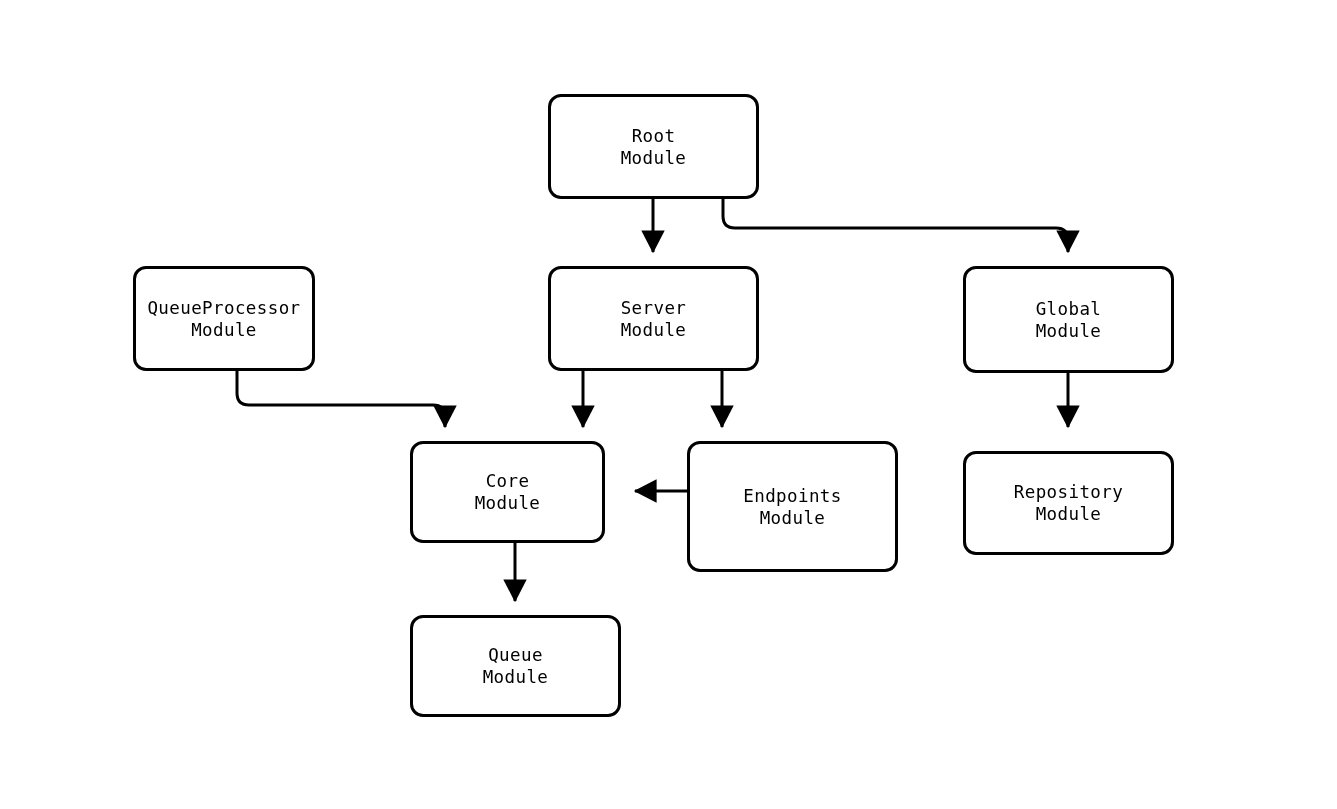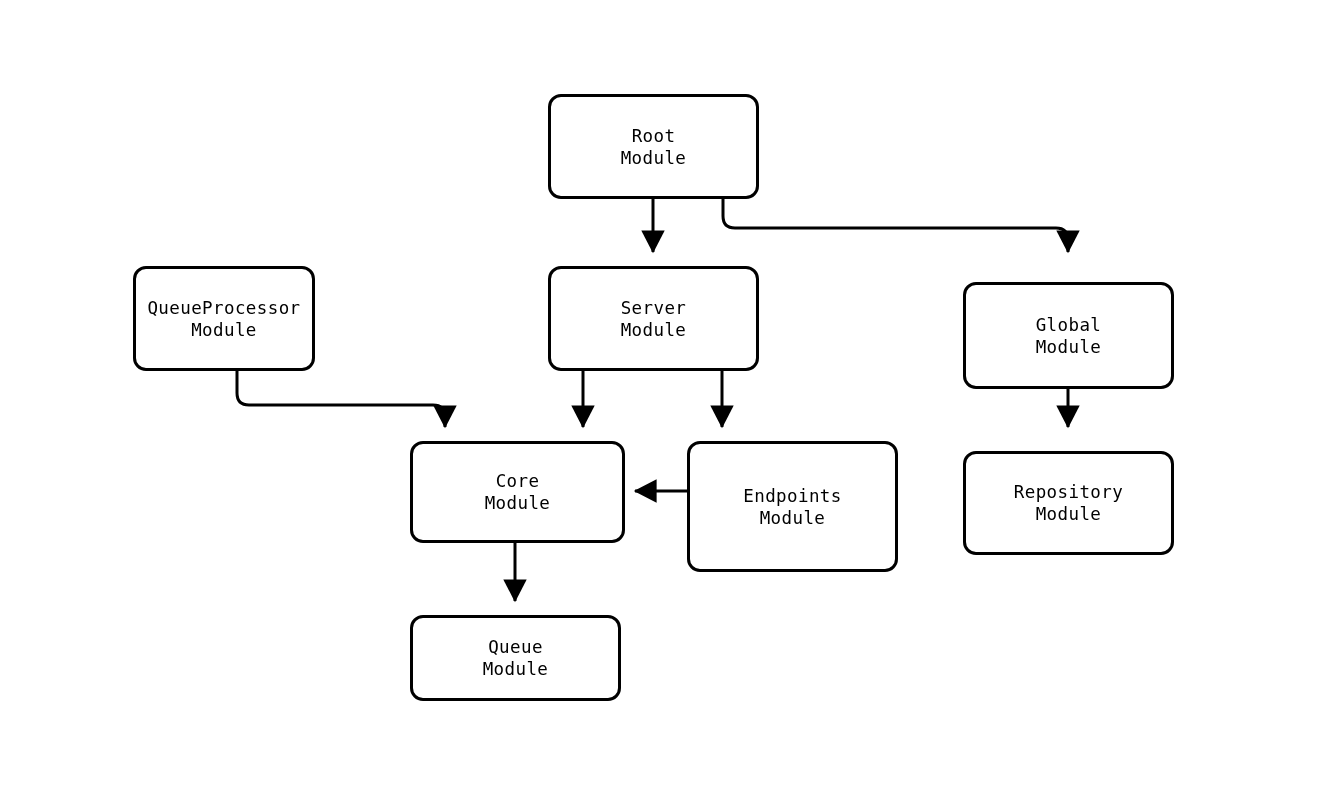--- a/index.html
+++ b/index.html
@@ -80,38 +80,38 @@
   <div class="node" style="left: 133px; top: 266px; width: 182px; height: 105px; border-color: rgb(0, 0, 0);">
     <span class="node-line">QueueProcessor</span>
     <span class="node-line">Module</span>
   </div>
 
   <div class="node" style="left: 548px; top: 266px; width: 211px; height: 105px; border-color: rgb(0, 0, 0);">
     <span class="node-line">Server</span>
     <span class="node-line">Module</span>
   </div>
 
-  <div class="node" style="left: 963px; top: 266px; width: 211px; height: 107px; border-color: rgb(0, 0, 0); margin-top: 16px;">
+  <div class="node" style="left: 963px; top: 266px; width: 211px; height: 107px; border-color: rgb(0, 0, 0);">
     <span class="node-line">Global</span>
     <span class="node-line">Module</span>
   </div>
 
-  <div class="node" style="left: 410px; top: 441px; width: 215px; height: 102px; border-color: rgb(0, 0, 0);">
+  <div class="node" style="left: 410px; top: 441px; width: 195px; height: 102px; border-color: rgb(0, 0, 0);">
     <span class="node-line">Core</span>
     <span class="node-line">Module</span>
   </div>
 
   <div class="node" style="left: 687px; top: 441px; width: 211px; height: 131px; border-color: rgb(0, 0, 0);">
     <span class="node-line">Endpoints</span>
     <span class="node-line">Module</span>
   </div>
 
   <div class="node" style="left: 963px; top: 451px; width: 211px; height: 104px; border-color: rgb(0, 0, 0);">
     <span class="node-line">Repository</span>
     <span class="node-line">Module</span>
   </div>
 
-  <div class="node" style="left: 410px; top: 615px; width: 211px; height: 86px; border-color: rgb(0, 0, 0);">
+  <div class="node" style="left: 410px; top: 615px; width: 211px; height: 102px; border-color: rgb(0, 0, 0);">
     <span class="node-line">Queue</span>
     <span class="node-line">Module</span>
   </div>
 
 </div>
 
 </body></html>

